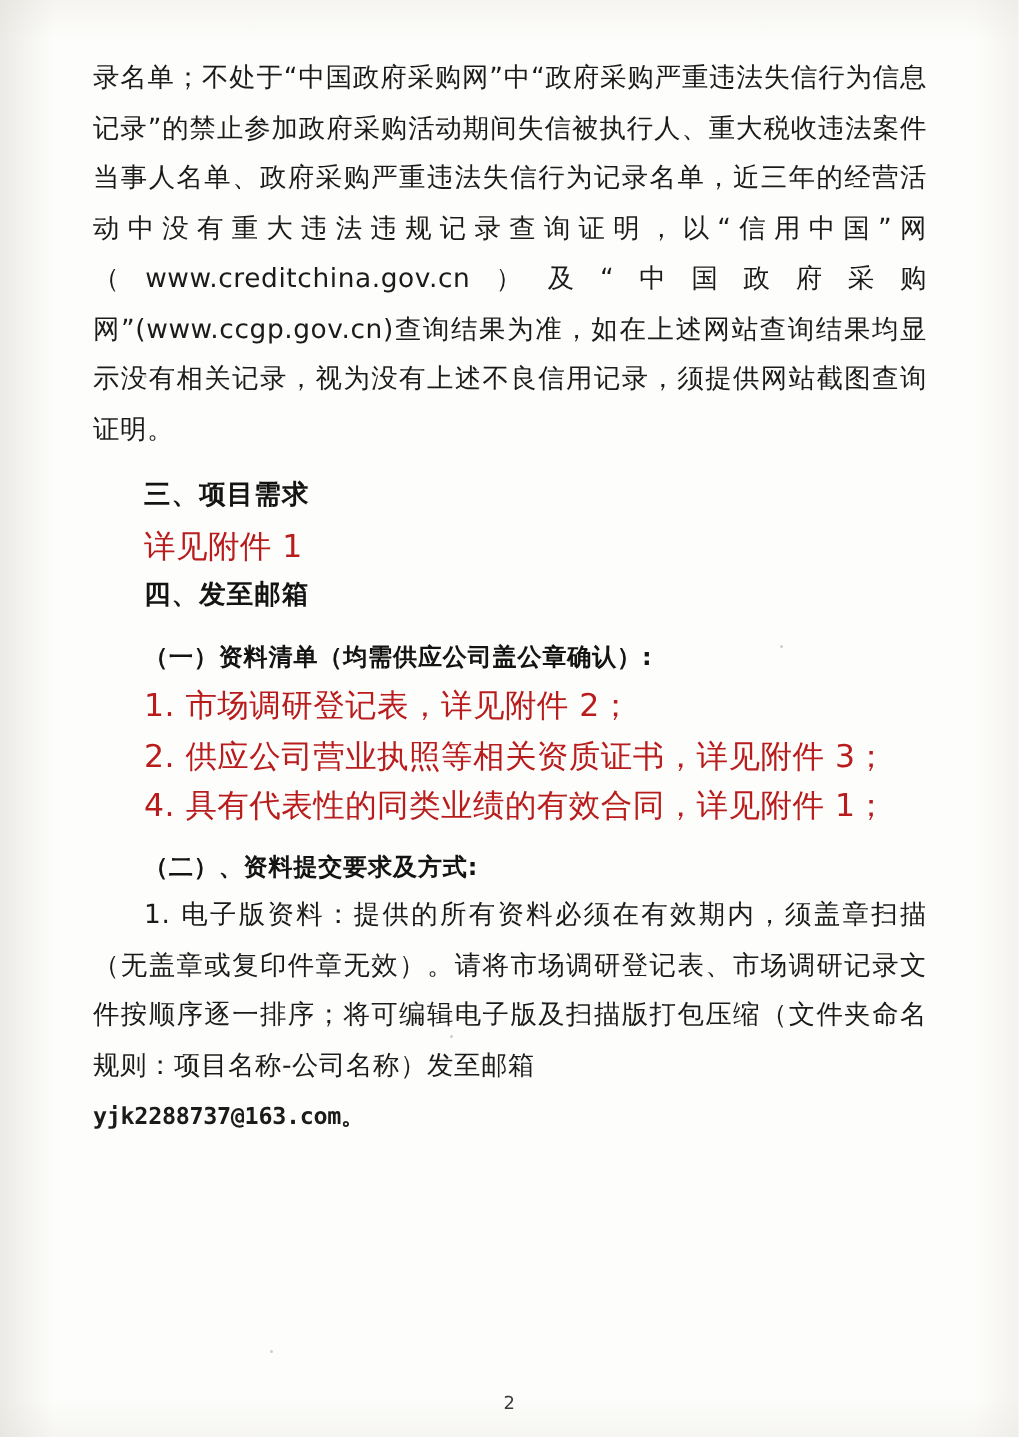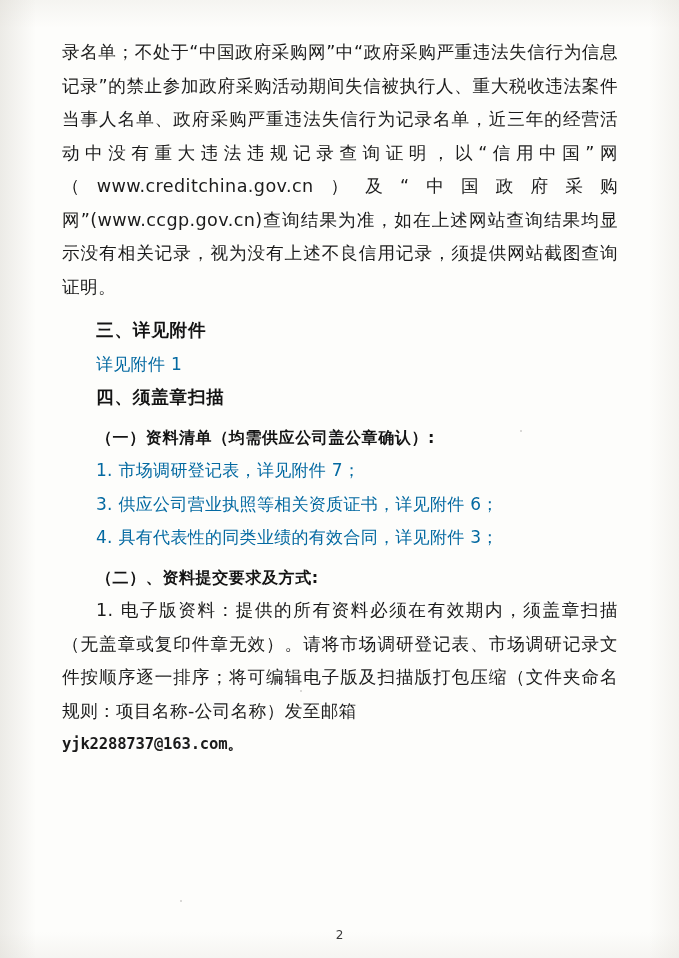--- a/index.html
+++ b/index.html
@@ -62,24 +62,24 @@
   }
   .sub-heading {
     font-weight: bold;
     font-size: 16px;
     line-height: 33.5px;
     letter-spacing: 0.6px;
     color: #141414;
     text-indent: 34px;
   }
   .item {
-    font-size: 17px;
+    font-size: 21px;
     line-height: 33.5px;
     letter-spacing: 0.3px;
-    color: #0369a1;
+    color: #b91c1c;
     text-indent: 34px;
   }
   .mono {
     font-family: "DejaVu Sans Mono", monospace;
     font-size: 15.6px;
     letter-spacing: -0.2px;
     font-weight: bold;
   }
   .gap-sm { height: 6px; }
   .gap-md { height: 10px; }
@@ -105,33 +105,33 @@
 
 <div class="page">
   <div class="scan-wash"></div>
 
   <div class="content">
 
     <p class="para p-body">录名单；不处于“中国政府采购网”中“政府采购严重违法失信行为信息记录”的禁止参加政府采购活动期间失信被执行人、重大税收违法案件当事人名单、政府采购严重违法失信行为记录名单，近三年的经营活动中没有重大违法违规记录查询证明，以“信用中国”网（www.creditchina.gov.cn）及“中国政府采购网”(www.ccgp.gov.cn)查询结果为准，如在上述网站查询结果均显示没有相关记录，视为没有上述不良信用记录，须提供网站截图查询证明。</p>
 
     <div class="gap-md"></div>
 
-    <p class="para heading">三、详见附件</p>
+    <p class="para heading">三、项目需求</p>
 
     <p class="para item">详见附件 1</p>
 
-    <p class="para heading">四、须盖章扫描</p>
+    <p class="para heading">四、发至邮箱</p>
 
     <div class="gap-sm"></div>
 
     <p class="para sub-heading">（一）资料清单（均需供应公司盖公章确认）:</p>
 
-    <p class="para item">1. 市场调研登记表，详见附件 7；</p>
-    <p class="para item">3. 供应公司营业执照等相关资质证书，详见附件 6；</p>
-    <p class="para item">4. 具有代表性的同类业绩的有效合同，详见附件 3；</p>
+    <p class="para item">1. 市场调研登记表，详见附件 2；</p>
+    <p class="para item">2. 供应公司营业执照等相关资质证书，详见附件 3；</p>
+    <p class="para item">4. 具有代表性的同类业绩的有效合同，详见附件 1；</p>
 
     <div class="gap-sm"></div>
 
     <p class="para sub-heading">（二）、资料提交要求及方式:</p>
 
     <p class="para p-body indent1">1. 电子版资料：提供的所有资料必须在有效期内，须盖章扫描（无盖章或复印件章无效）。请将市场调研登记表、市场调研记录文件按顺序逐一排序；将可编辑电子版及扫描版打包压缩（文件夹命名规则：项目名称-公司名称）发至邮箱</p>
 
     <p class="para mono">yjk2288737@163.com。</p>
 
     <div class="gap-sm"></div>

